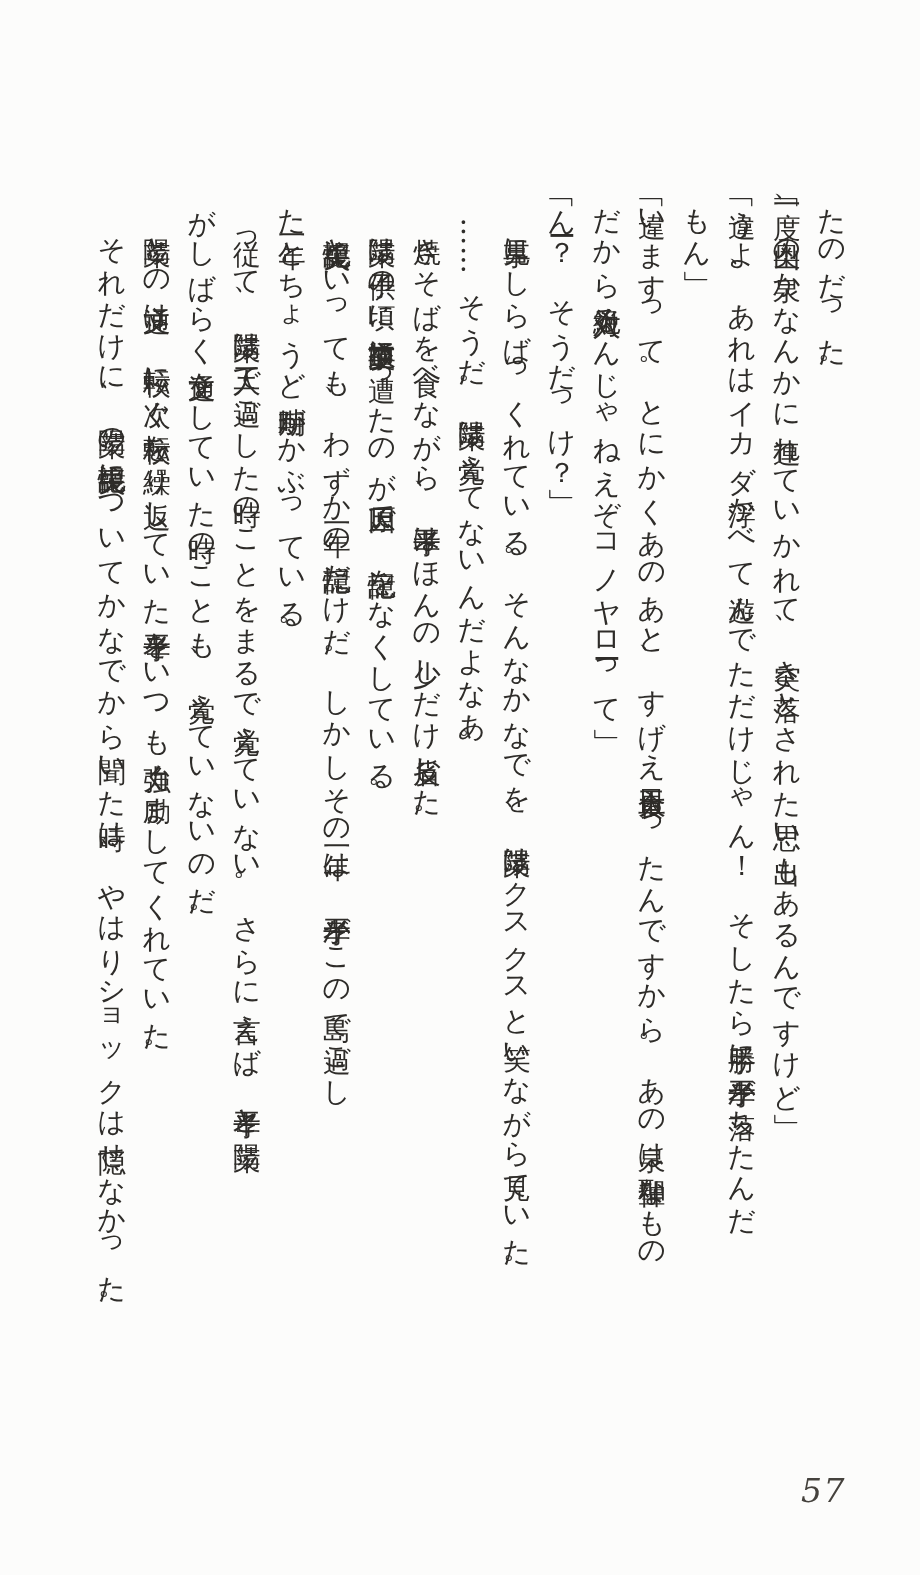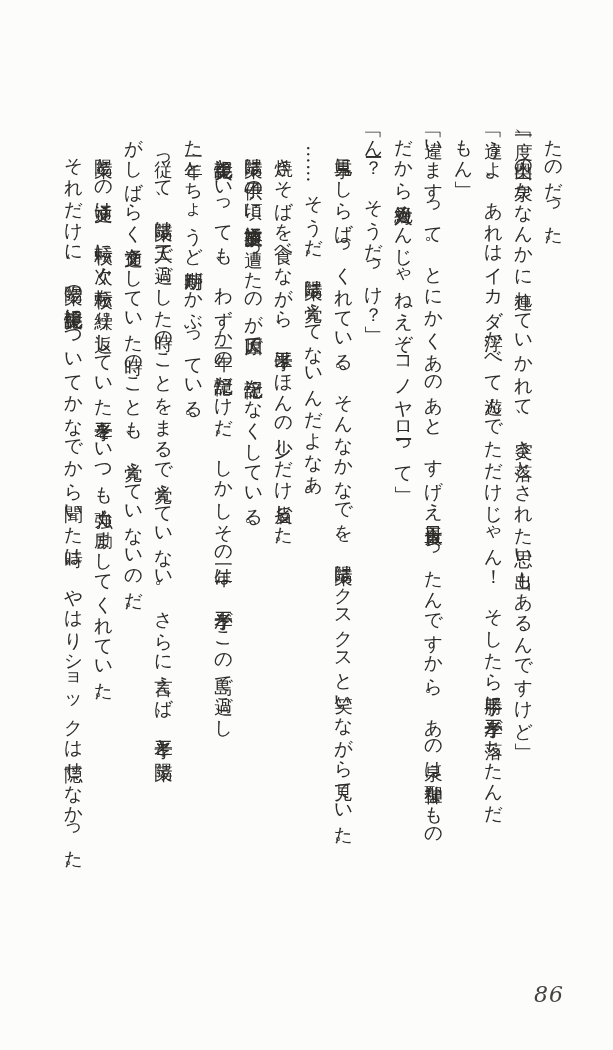--- a/index.html
+++ b/index.html
@@ -65,14 +65,14 @@
       <p class="indented">……そうだ。陽菜は覚えてないんだよなあ。</p>
       <p class="indented">焼きそばを食べながら、孝平はほんの少しだけ反省した。</p>
       <p class="indented">陽菜は子供の頃に交通事故に遭ったのが原因で、記憶をなくしている。</p>
       <p class="indented">記憶喪失といっても、わずか一年の記憶だけだ。しかしその一年は、孝平がこの島で過ごし</p>
       <p>た一年とちょうど時期がかぶっている。</p>
       <p class="indented">従って、陽菜は三人で過ごした時のことをまるで覚えていない。さらに言えば、孝平と陽菜</p>
       <p>がしばらく文通をしていた時のことも、覚えていないのだ。</p>
       <p class="indented">陽菜との文通は、転校に次ぐ転校を繰り返していた孝平をいつも力強く励ましてくれていた。</p>
       <p class="indented">それだけに、陽菜の記憶喪失についてかなでから聞いた時は、やはりショックは隠せなかった。</p>
     </div>
-  <div class="page-number">86</div>
+  <div class="page-number">57</div>
 </div>
 
 </body></html>

